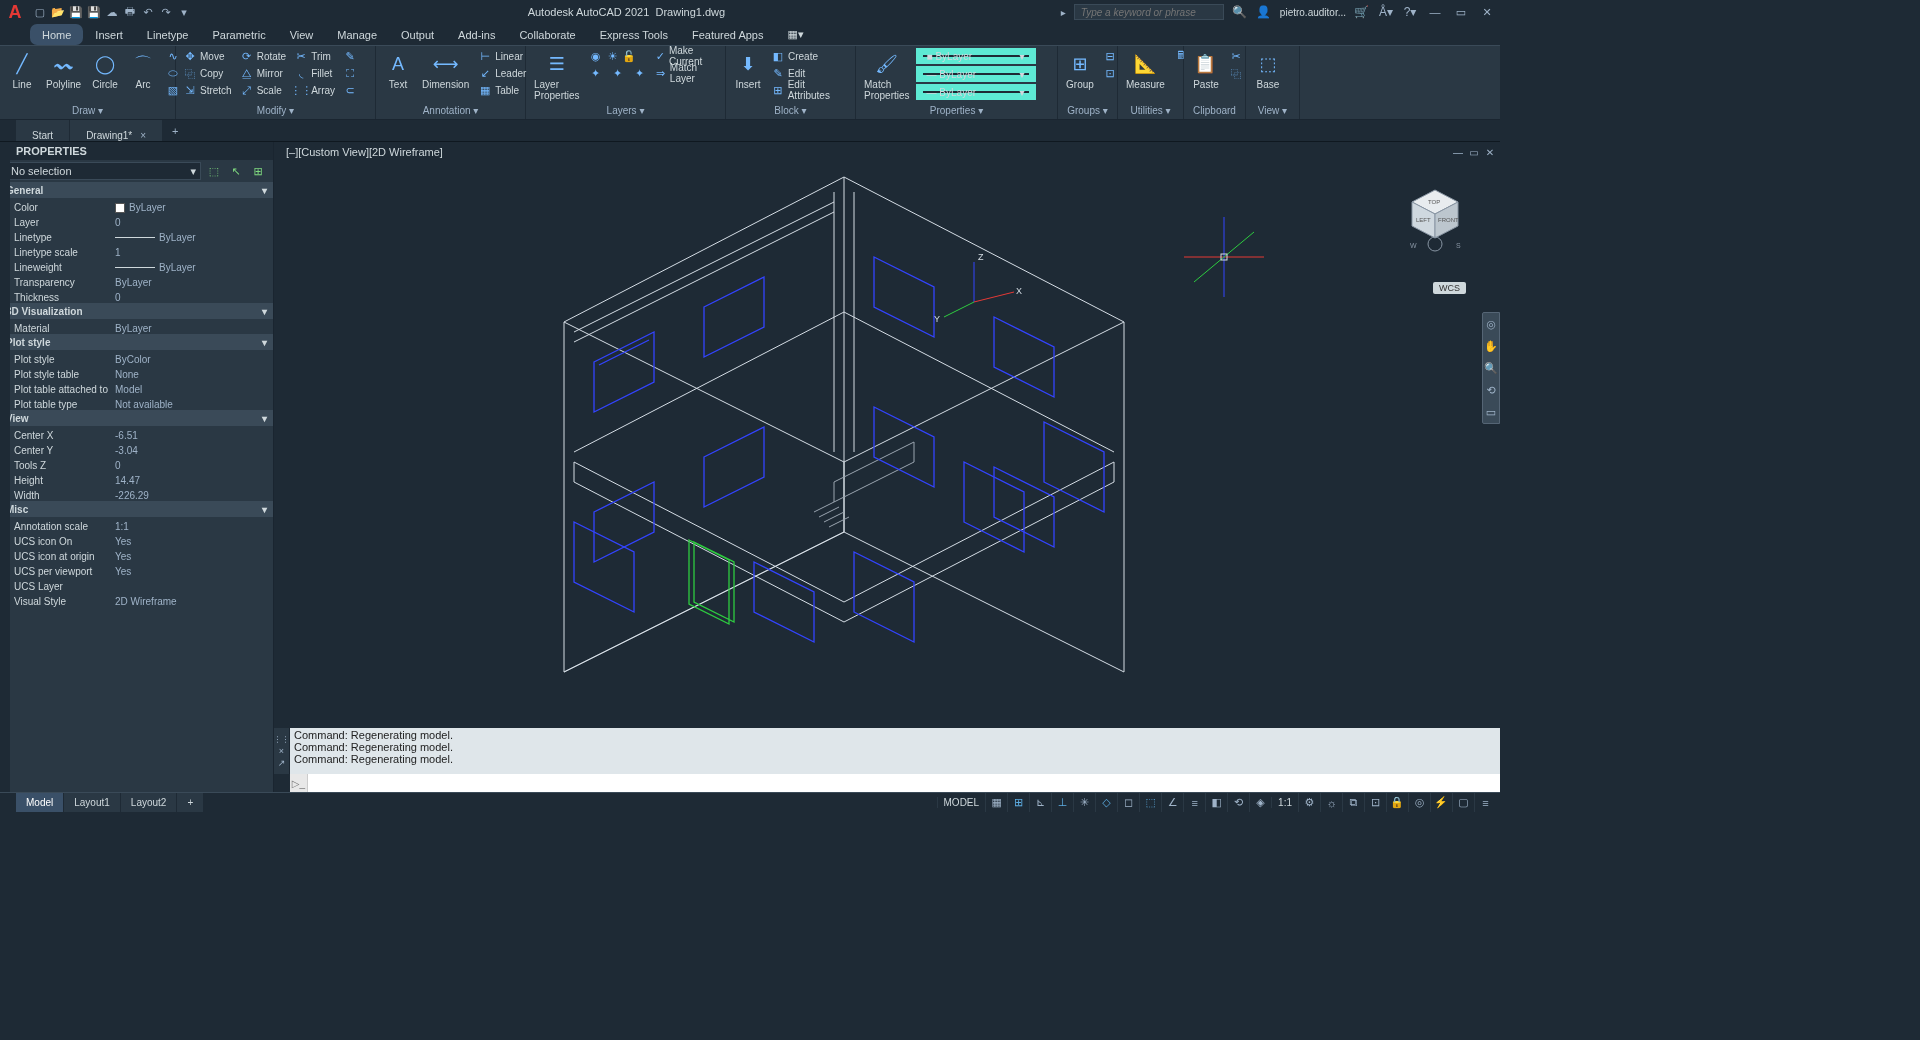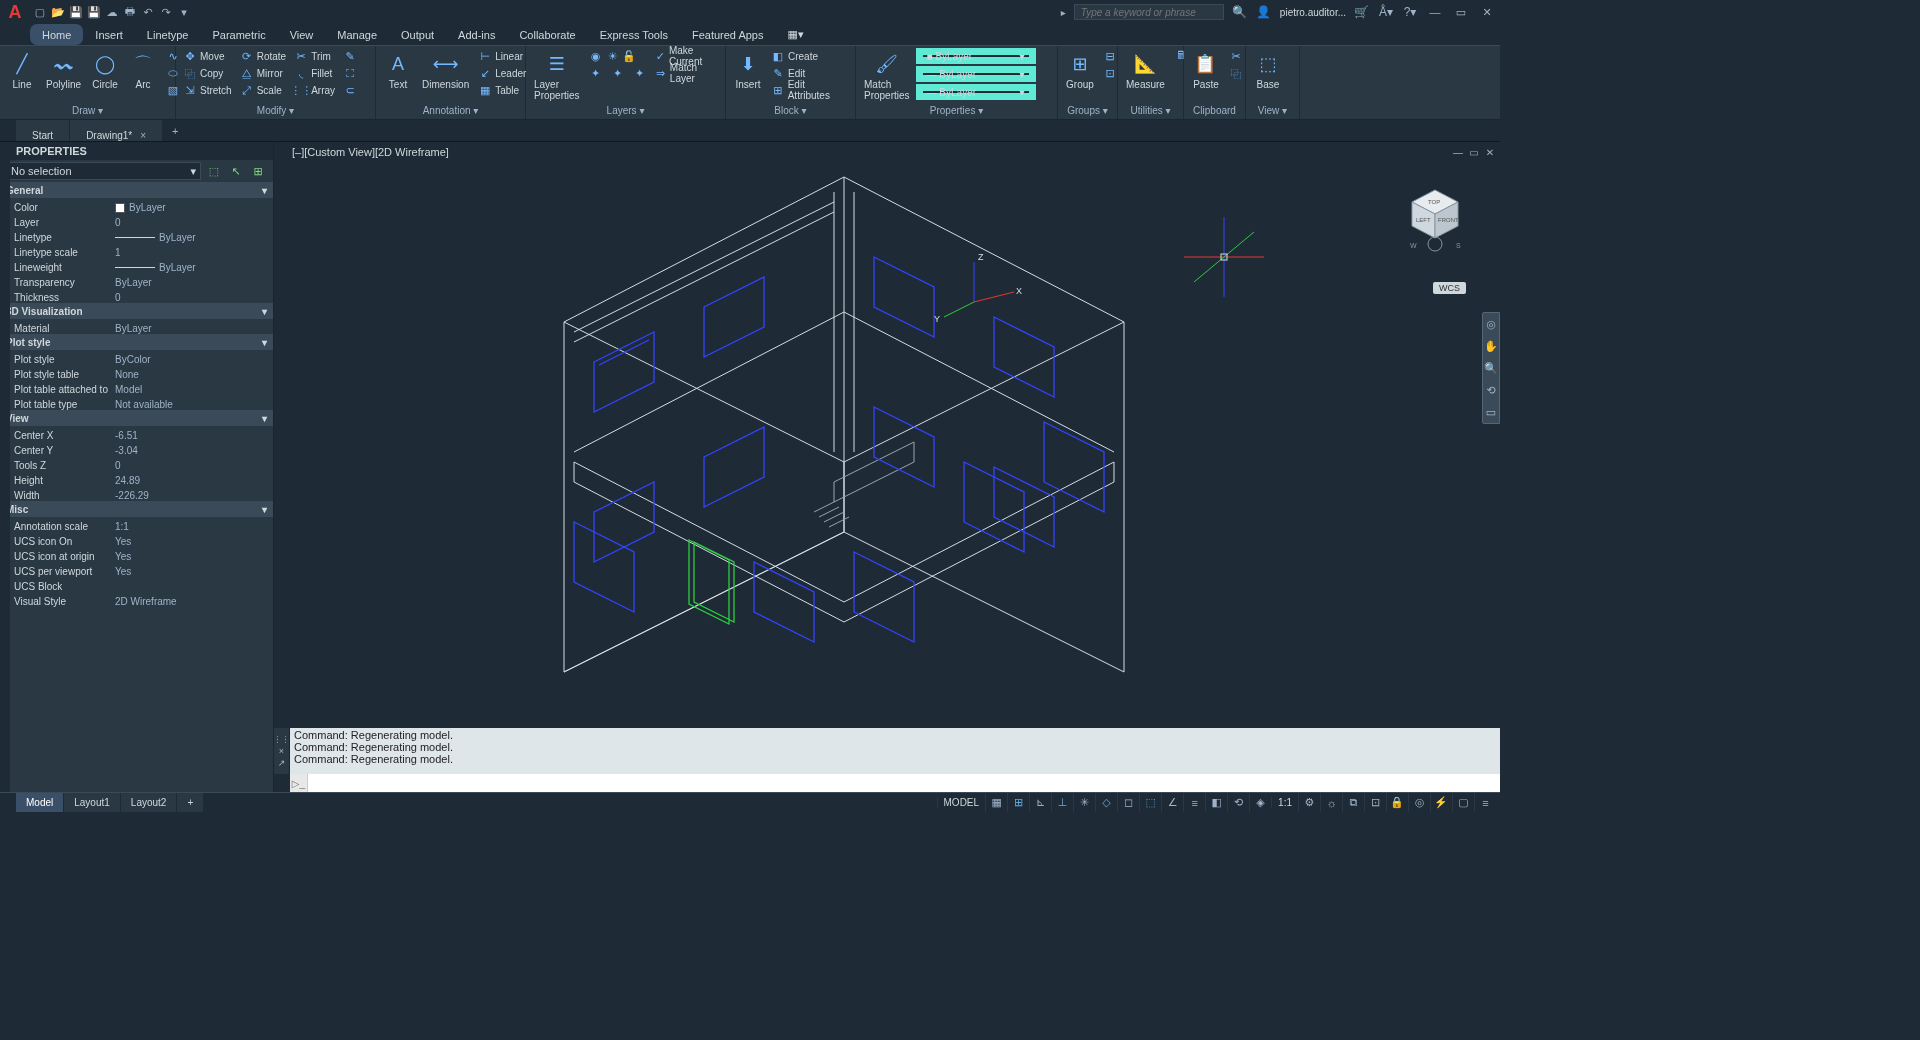--- a/index.html
+++ b/index.html
@@ -52,21 +52,21 @@
 .psection { background: #3a4a58; height: 16px; padding: 0 6px; display: flex; align-items: center; font-size: 10px; font-weight: bold; justify-content: space-between; cursor: pointer; }
 .prow { height: 15px; display: flex; align-items: flex-end; font-size: 10px; }
 .prow .k { width: 115px; padding-left: 14px; color: #cfd8dc; }
 .prow .v { flex: 1; color: #9fb3c8; display: flex; align-items: center; gap: 4px; }
 .swatch { width: 10px; height: 10px; background: #fff; border: 1px solid #555; }
 .ltline { width: 40px; height: 1px; background: #cfd8dc; }
 
 
 .canvas-wrap { flex: 1; display: flex; flex-direction: column; position: relative; }
 .canvas { flex: 1; background: #1e2a35; position: relative; overflow: hidden; }
-.vp-label { position: absolute; top: 4px; left: 18px; font-size: 11px; color: #cfd8dc; cursor: pointer; }
+.vp-label { position: absolute; top: 4px; left: 12px; font-size: 11px; color: #cfd8dc; cursor: pointer; }
 .vp-ctrls { position: absolute; top: 4px; right: 4px; display: flex; gap: 4px; }
 .vp-ctrls .b { width: 12px; height: 12px; color: #9fb3c8; font-size: 10px; cursor: pointer; display: flex; align-items: center; justify-content: center; }
 .viewcube { position: absolute; top: 40px; right: 30px; width: 70px; height: 70px; }
 .wcs-badge { position: absolute; top: 140px; right: 34px; background: #cfd8dc; color: #333; font-size: 9px; padding: 1px 6px; border-radius: 2px; }
 .navbar-right { position: absolute; top: 170px; right: 0; width: 18px; background: #3a4a58; border: 1px solid #556575; border-radius: 2px 0 0 2px; display: flex; flex-direction: column; }
 .navbar-right .nb { height: 22px; display: flex; align-items: center; justify-content: center; color: #9fb3c8; font-size: 11px; cursor: pointer; }
 svg.model { position: absolute; top: 0; left: 0; }
 
 
 .gutter { height: 46px; background: #1e2a35; display: flex; }
@@ -94,20 +94,23 @@
   <div class="qat">
     <div class="qat-btn">▢</div>
     <div class="qat-btn">📂</div>
     <div class="qat-btn">💾</div>
     <div class="qat-btn">💾</div>
     <div class="qat-btn">☁</div>
     <div class="qat-btn">🖶</div>
     <div class="qat-btn">↶</div>
     <div class="qat-btn">↷</div>
     <div class="qat-btn">▾</div>
+  </div>
+  <div class="spacer">
+    <span>Autodesk AutoCAD 2021</span>&nbsp;&nbsp;<span>Drawing1.dwg</span>
   </div>
   <div class="title-right">
     <span style="color:#9fb3c8;font-size:10px">▸</span>
     <input class="search-box" placeholder="Type a keyword or phrase" style="">
     <div class="tb-icon">🔍</div>
     <div class="tb-icon" style="color:#5dade2">👤</div>
     <span style="font-size:10px">pietro.auditor...</span>
     <div class="tb-icon">🛒</div>
     <div class="tb-icon">Å▾</div>
     <div class="tb-icon">?▾</div>
@@ -499,21 +502,21 @@
     <div class="prow">
         <div class="k">Center Y</div>
         <div class="v">-3.04</div>
       </div>
     <div class="prow">
         <div class="k">Tools Z</div>
         <div class="v">0</div>
       </div>
     <div class="prow">
         <div class="k">Height</div>
-        <div class="v">24.89</div>
+        <div class="v">14.47</div>
       </div>
     <div class="prow">
         <div class="k">Width</div>
         <div class="v">-226.29</div>
       </div>
     <div class="psection">
         <span>Misc</span>
         <span>▾</span>
       </div>
     <div class="prow">
@@ -526,21 +529,21 @@
       </div>
     <div class="prow">
         <div class="k">UCS icon at origin</div>
         <div class="v">Yes</div>
       </div>
     <div class="prow">
         <div class="k">UCS per viewport</div>
         <div class="v">Yes</div>
       </div>
     <div class="prow">
-        <div class="k">UCS Block</div>
+        <div class="k">UCS Layer</div>
         <div class="v"></div>
       </div>
     <div class="prow">
         <div class="k">Visual Style</div>
         <div class="v">2D Wireframe</div>
       </div>
   </div>
 
   <div class="canvas-wrap">
     <div class="canvas">

